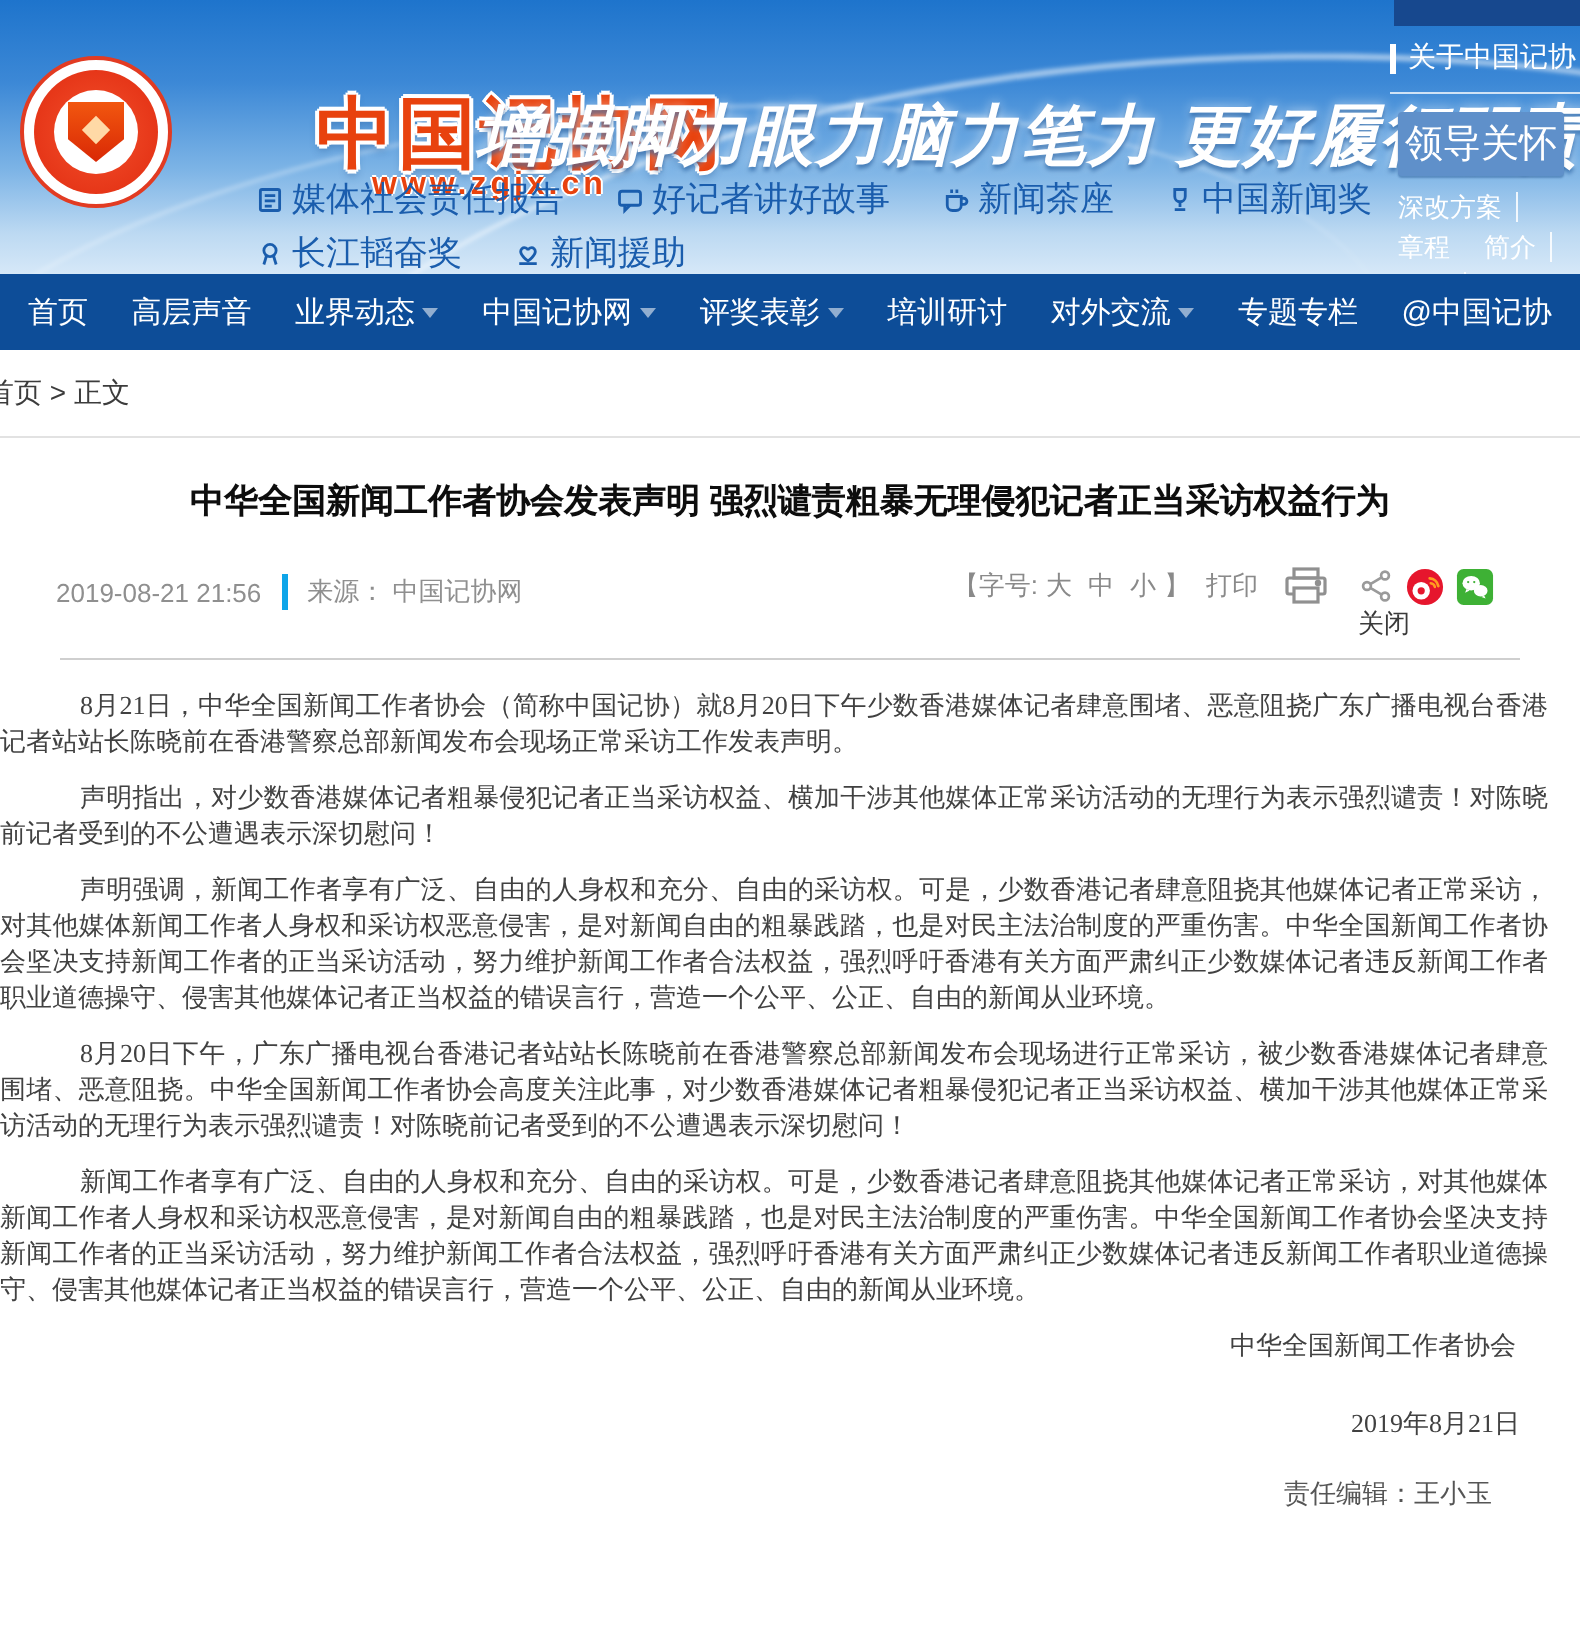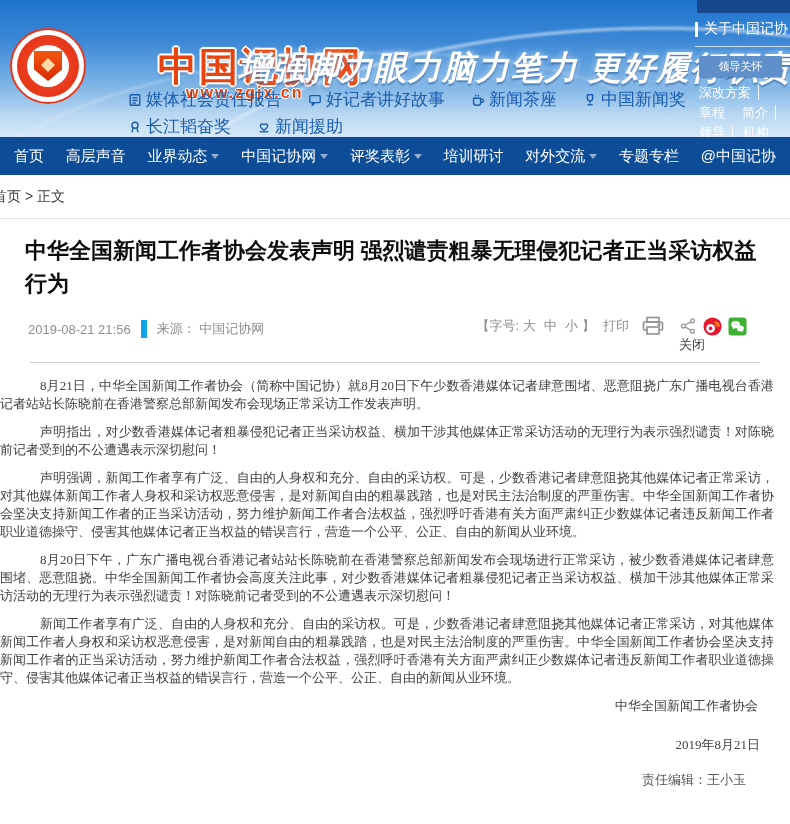--- a/index.html
+++ b/index.html
@@ -40,44 +40,44 @@
     display:flex; flex-wrap:wrap; column-gap:26px; row-gap:4px; }
   .ql { display:inline-flex; align-items:center; gap:4px; color:#1a5dad; font-size:17px;
     white-space:nowrap; cursor:pointer; }
   .ql svg { width:14px; height:14px; stroke:#1a5dad; fill:none; stroke-width:1.6; }
 
   .about-panel { position:absolute; right:0; top:20px; width:95px; color:#fff; }
   .about-title { display:flex; align-items:center; gap:6px; font-size:14px; white-space:nowrap;
     padding-bottom:8px; border-bottom:1px solid rgba(255,255,255,.75); cursor:pointer; }
   .about-bar { width:3px; height:15px; background:#fff; }
   .lead-btn { margin:9px 8px 0 4px; background:#5f90ca; color:#fff; text-align:center;
-    font-size:11px; padding:3px 0; border-radius:2px; cursor:pointer; box-shadow:0 1px 1px rgba(20,70,130,.4); }
+    font-size:19px; padding:3px 0; border-radius:2px; cursor:pointer; box-shadow:0 1px 1px rgba(20,70,130,.4); }
   .panel-links { margin-top:8px; display:flex; flex-wrap:wrap; row-gap:5px; font-size:13px; }
   .pl { padding:0 7px 0 4px; border-right:1px solid rgba(255,255,255,.85); margin-right:6px;
     line-height:15px; cursor:pointer; white-space:nowrap; }
   .pl.nd { border-right:none; }
 
   
   .navbar { width:790px; height:38px; background:#0d4d98; display:flex; align-items:center;
     justify-content:space-between; padding:16px 14px; }
   .nav-item { color:#fff; font-size:15px; white-space:nowrap; cursor:pointer; display:flex; align-items:center; }
   .caret { width:0; height:0; margin-left:4px; border-left:4px solid transparent;
     border-right:4px solid transparent; border-top:5px solid rgba(255,255,255,.55); }
 
   
   .crumbbar { height:44px; border-bottom:1px solid #e2e2e2; display:flex; align-items:center; }
   .crumb { margin-left:-7px; font-size:14px; color:#3c3c3c; cursor:pointer; }
 
   
   .article { width:790px; }
-  .a-title { margin:15px auto 0; width:740px; font-size:22px; line-height:33px;
-    font-weight:bold; color:#0d0d0d; font-family:Liberation Serif, serif; }
+  .a-title { margin:15px auto 0; width:740px; text-align:center; font-size:17px; line-height:33px;
+    font-weight:bold; color:#0d0d0d; font-family:Liberation Sans, sans-serif; }
   .meta-row { position:relative; margin-top:16px; height:38px; font-size:13px; color:#8f8f8f; }
   .meta-left { position:absolute; left:28px; top:4px; display:flex; align-items:center; }
-  .meta-src { border-left:6px solid #0ea5e9; margin-left:10px; padding-left:10px; }
+  .meta-src { border-left:3px solid #0ea5e9; margin-left:10px; padding-left:10px; }
   .meta-right { position:absolute; right:43px; top:0; display:flex; align-items:center; color:#8a8a8a; }
   .fs-opt { margin:0 4px; cursor:pointer; }
   .print-label { margin:0 6px 0 8px; cursor:pointer; }
   .icon-btn { margin-left:6px; cursor:pointer; display:inline-flex; }
   .share-wrap { position:relative; display:flex; align-items:center; margin-left:8px; }
   .close-label { position:absolute; left:6px; top:19px; font-size:13px; color:#3a3a3a;
     white-space:nowrap; cursor:pointer; }
   .meta-hr { border:none; border-top:1px solid #cfcfcf; margin:8px 30px 0; }
 
   .article-body { width:774px; padding-top:14px;

